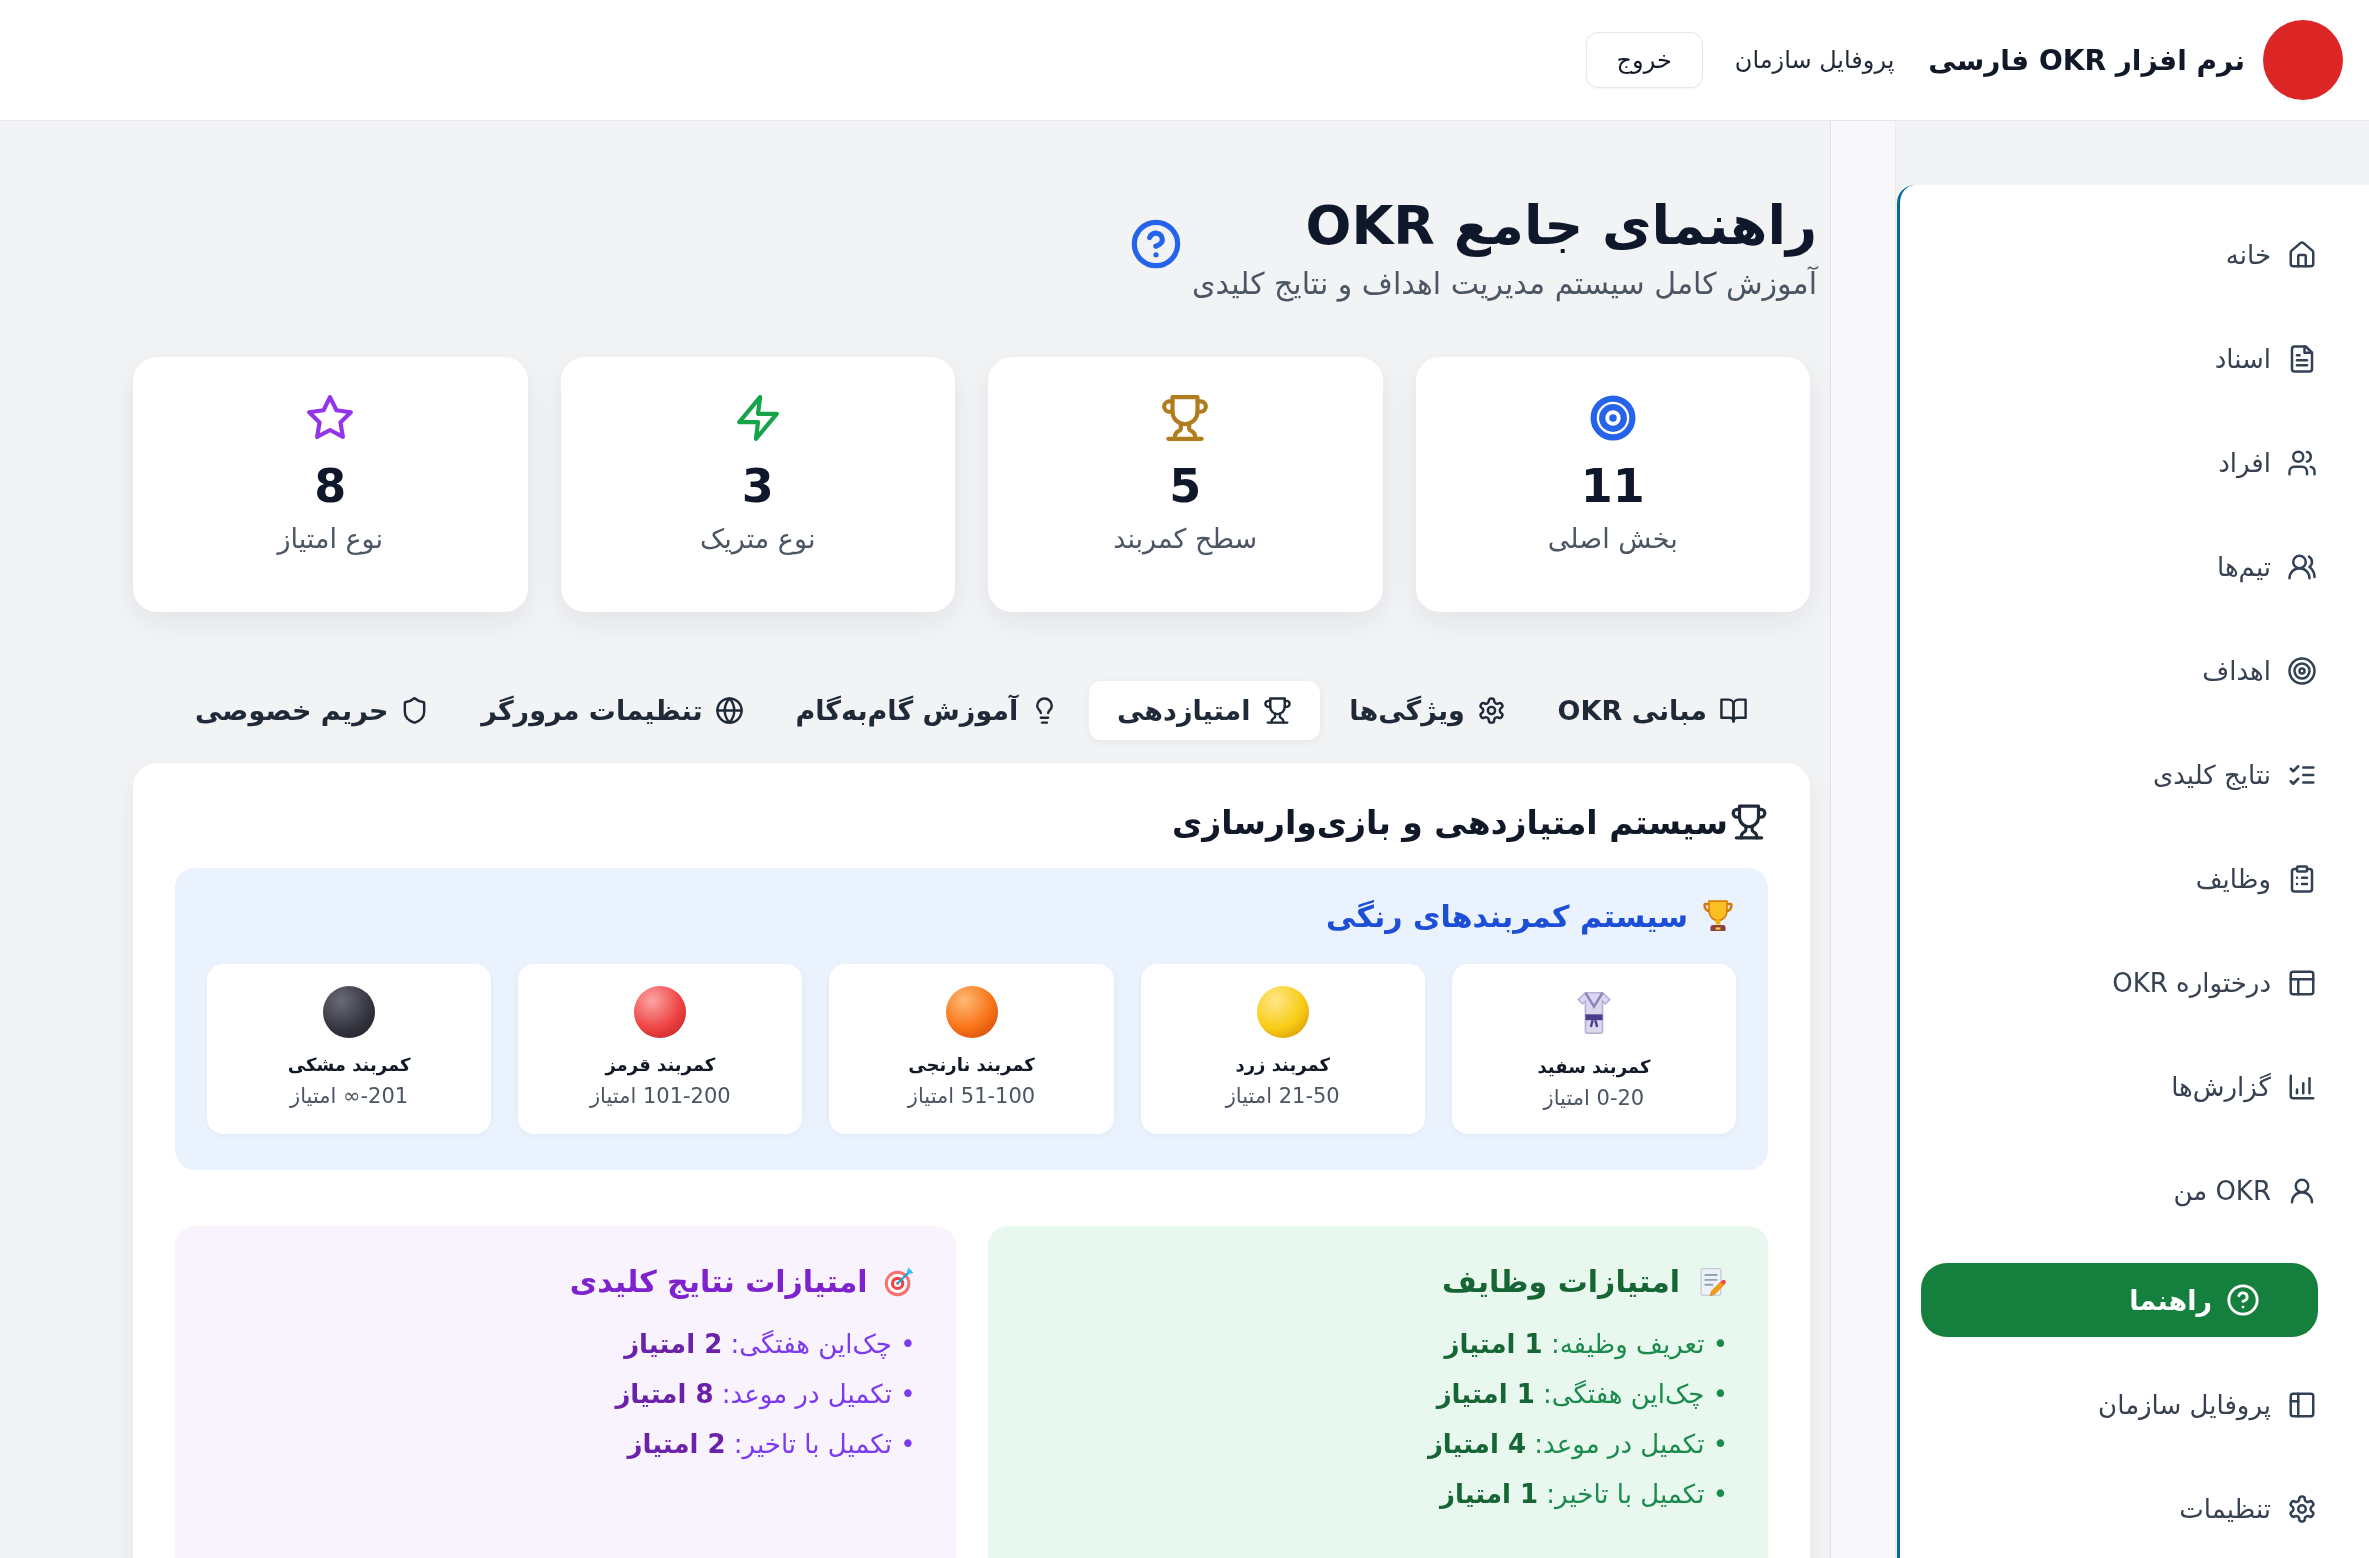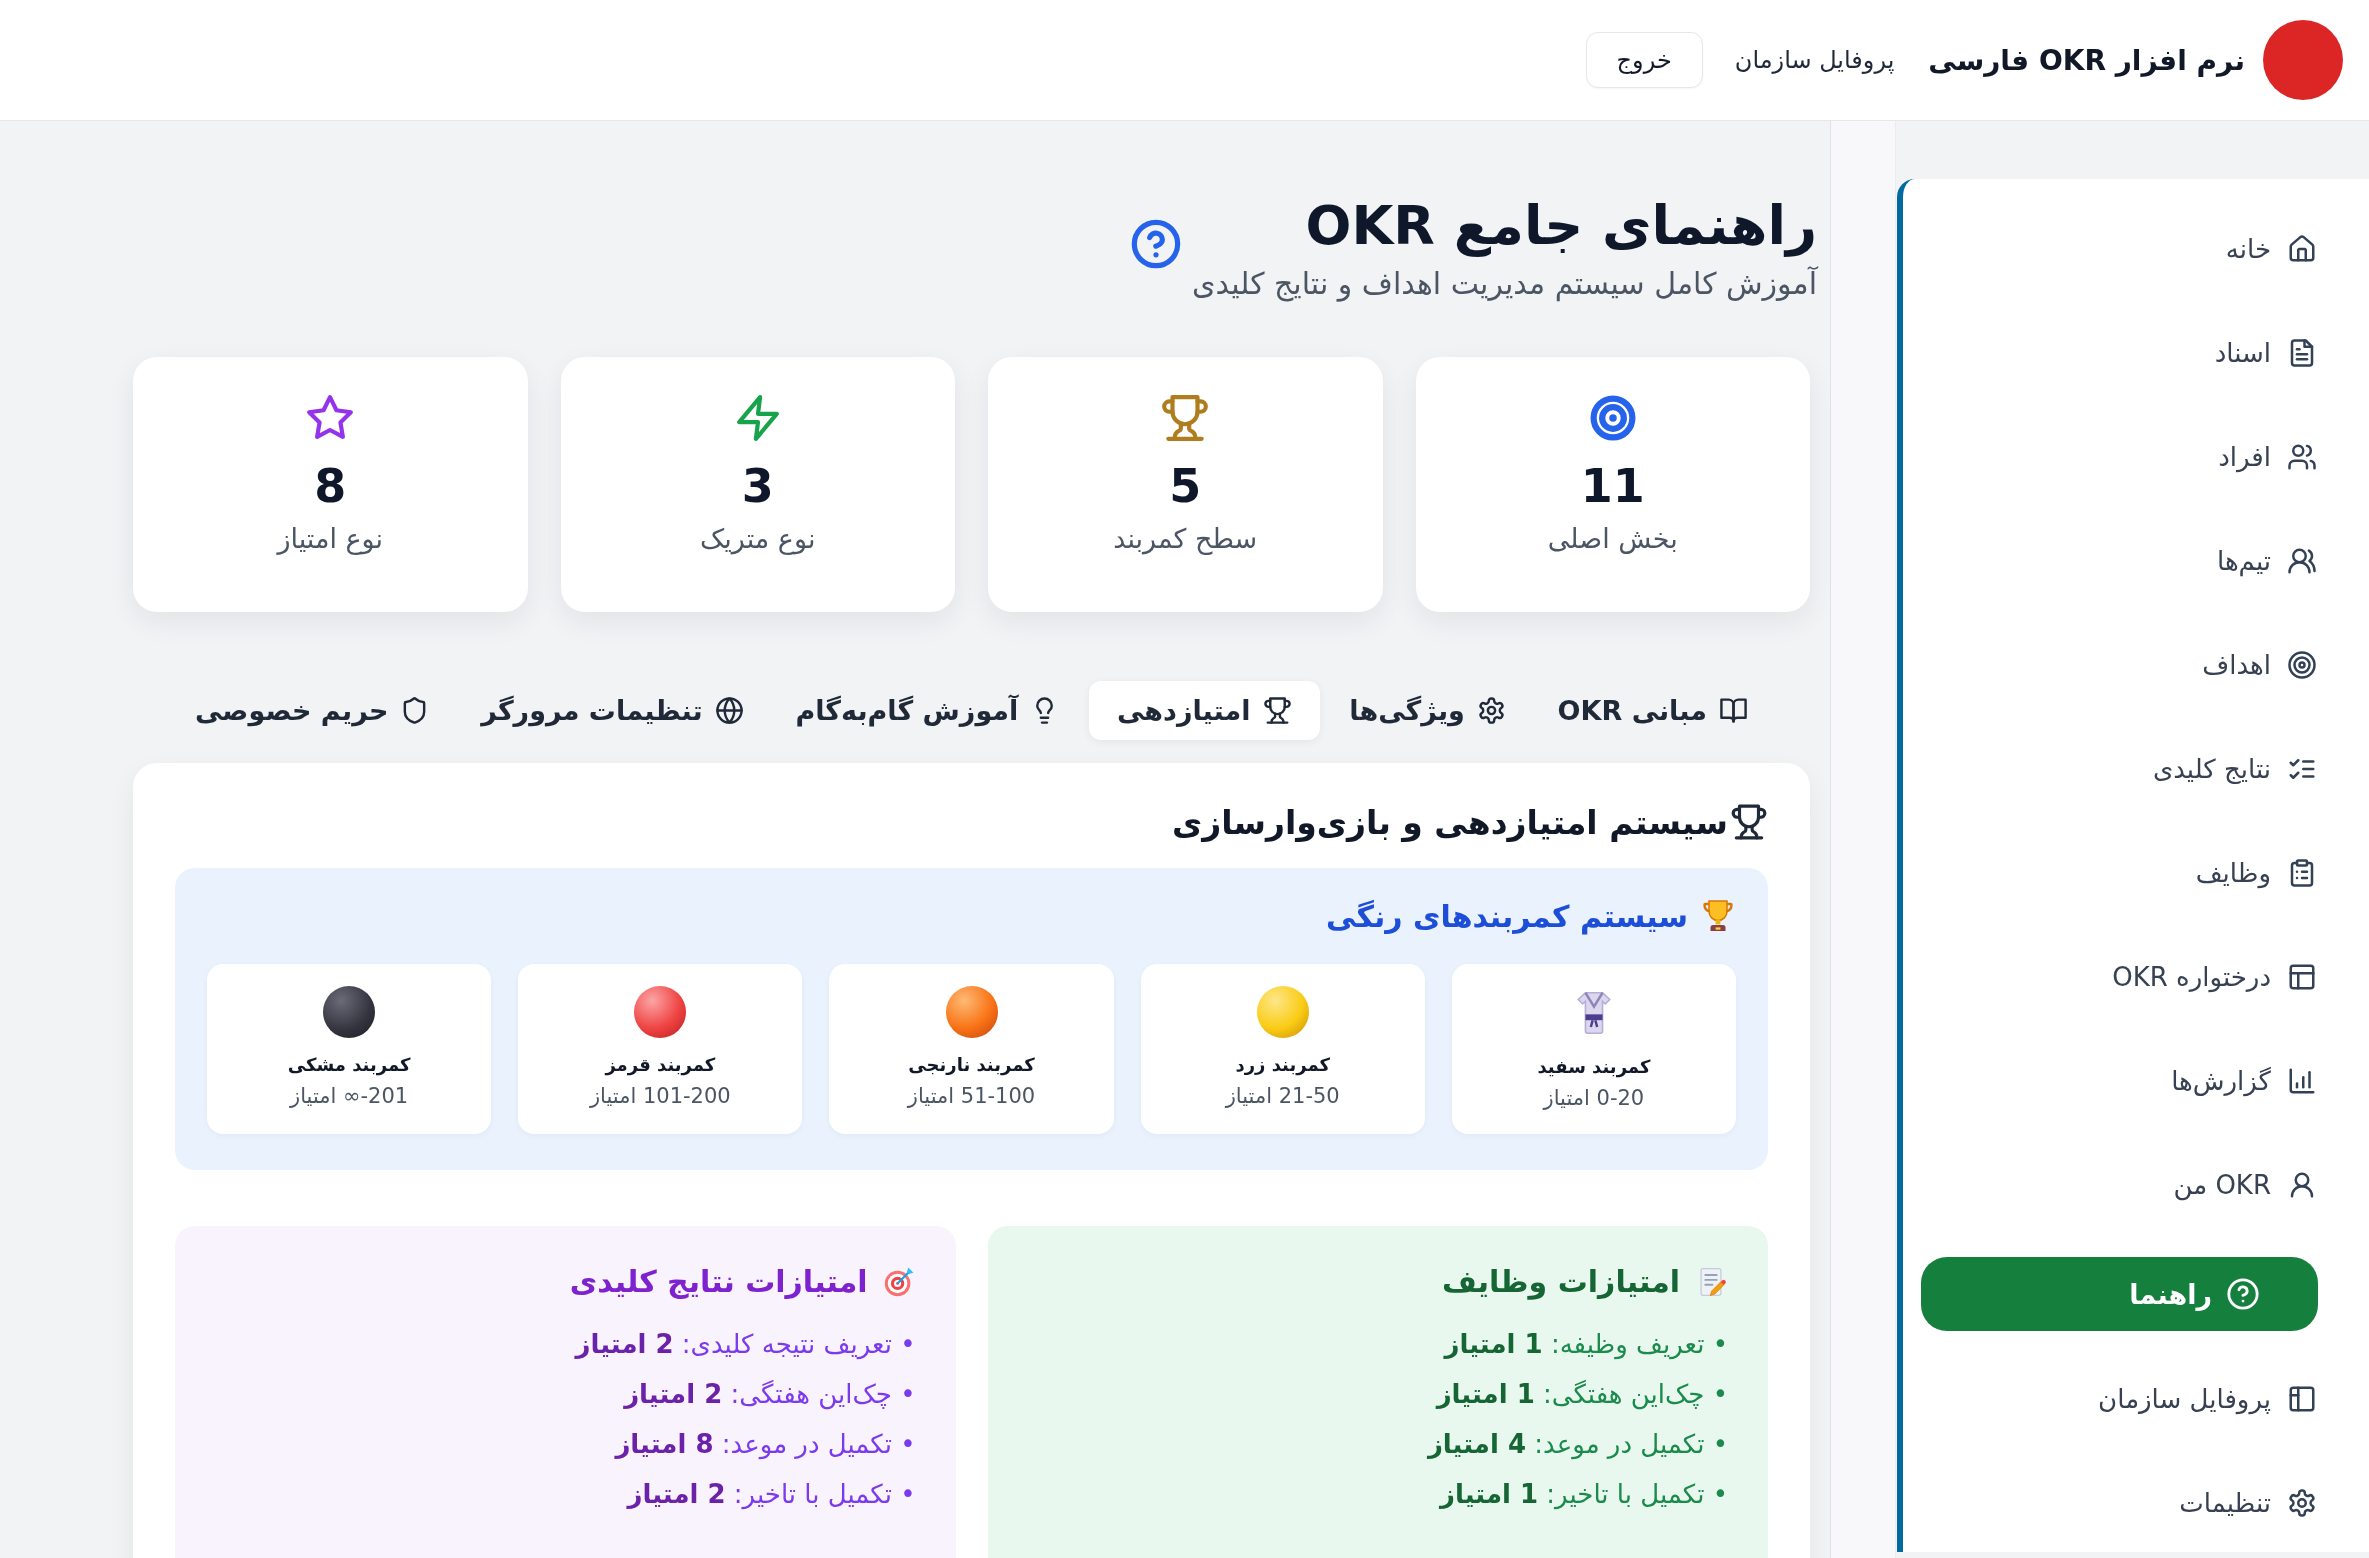--- a/index.html
+++ b/index.html
@@ -31,22 +31,22 @@
   }
 
   
   .scroll-strip {
     position:absolute; left:1830px; top:121px; width:66px; height:1437px;
     background:#f8f8fa; border-left:1px solid #e2e2e6; border-right:1px solid #ececef;
   }
 
   
   .sidebar {
-    position:absolute; top:179px; right:0; width:472px; height:1373px;
-    background:#ffffff; border-left:6px solid #0369a1; border-top-right-radius:0;
+    position:absolute; top:185px; right:0; width:472px; height:1373px;
+    background:#ffffff; border-left:3px solid #0369a1; border-top-right-radius:0;
     border-top-left-radius:18px;
     padding:38px 52px 0 0;
   }
   .side-item {
     display:flex; align-items:center; gap:16px; height:64px; margin-bottom:40px;
     font-size:26px; color:#374151; cursor:pointer;
   }
   .side-item .s-ic { color:#334155; }
   .side-item .s-ic svg { width:30px; height:30px; }
   .side-btn {
@@ -523,21 +523,20 @@
               <circle cx="11" cy="13" r="4.7" fill="#ef4444"></circle>
               <circle cx="11" cy="13" r="2.5" fill="#ffffff"></circle>
               <circle cx="11" cy="13" r="1" fill="#ef4444"></circle>
               <path d="M11 13 19.4 4.6" stroke="#0ea5e9" stroke-width="1.5"></path>
               <path d="M18.6 1.8l3.6 3.6-3.2 1-1.4-1.4z" fill="#38bdf8"></path>
             </svg>
         </span>
         <span>امتیازات نتایج کلیدی</span>
       </div>
       <div class="points-list">
-        <div class="points-item"><span>• تعریف نتیجه کلیدی: </span><b>2 امتیاز</b></div>
         <div class="points-item"><span>• چک‌این هفتگی: </span><b>2 امتیاز</b></div>
         <div class="points-item"><span>• تکمیل در موعد: </span><b>8 امتیاز</b></div>
         <div class="points-item"><span>• تکمیل با تاخیر: </span><b>2 امتیاز</b></div>
       </div>
     </div>
 
   </div>
 </div>
 
 </body></html>

